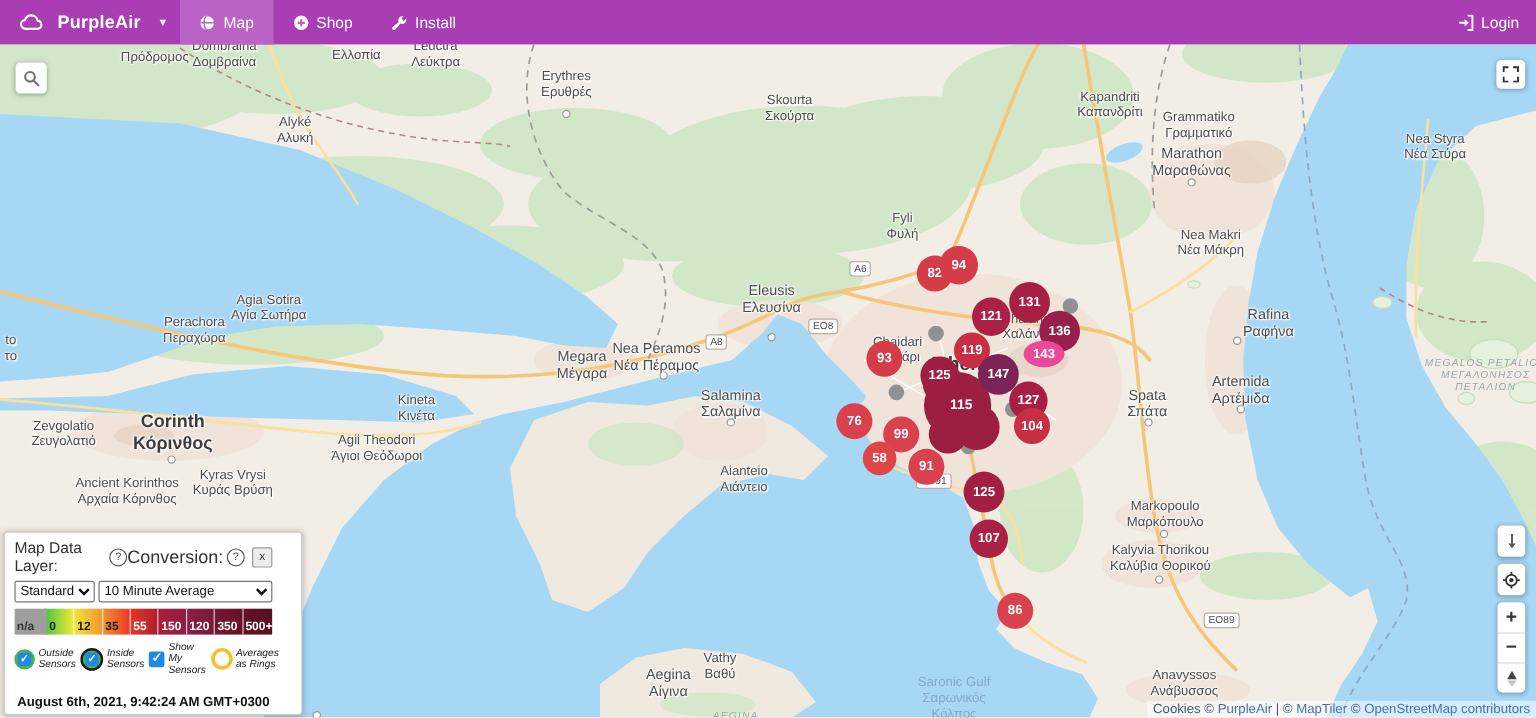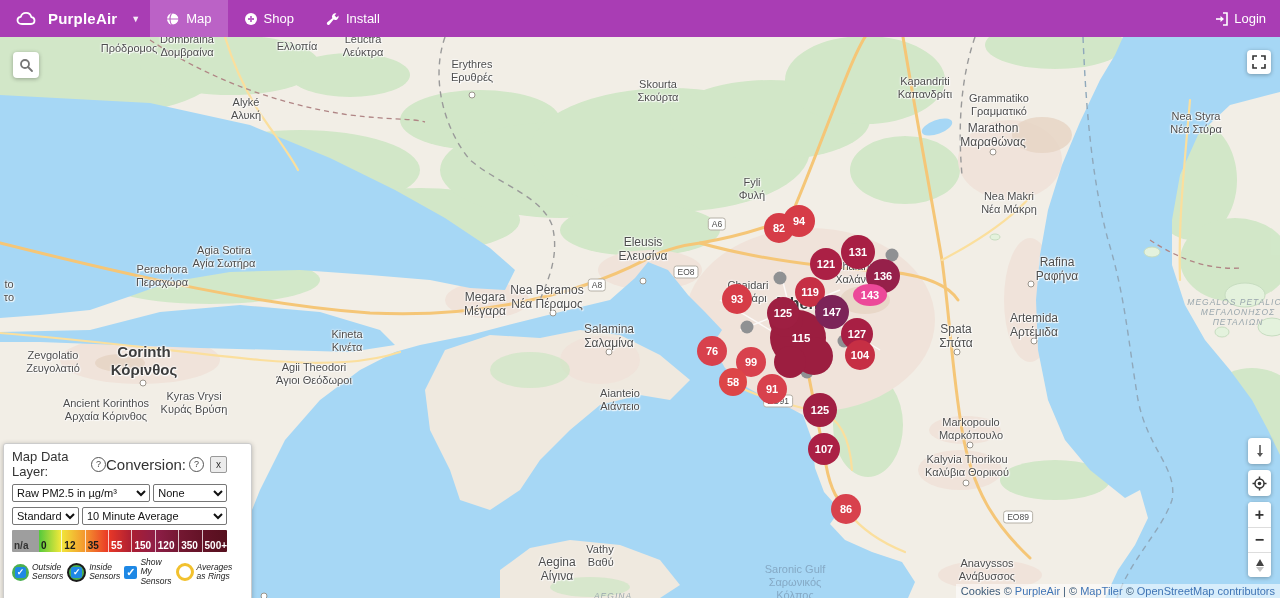--- a/index.html
+++ b/index.html
@@ -328,21 +328,21 @@
         <span>Καλύβια Θορικού</span>
       </div>
       <div class="map-label town" style="left: 987px; top: 557px;">
         <span>Anavyssos</span>
         <span>Ανάβυσσος</span>
       </div>
       <div class="map-label med" style="left: 557px; top: 555px;">
         <span>Aegina</span>
         <span>Αίγινα</span>
       </div>
-      <div class="map-label town" style="left: 600px; top: 543px; text-align: right;">
+      <div class="map-label town" style="left: 600px; top: 543px;">
         <span>Vathy</span>
         <span>Βαθύ</span>
       </div>
       <div class="map-label water" style="left: 795px; top: 563px;">
         <span>Saronic Gulf</span>
         <span>Σαρωνικός</span>
         <span>Κόλπος</span>
       </div>
       <div class="map-label island-caps" style="left: 1238px; top: 297px;">
         <span>MEGALOS PETALIOS</span>
@@ -504,24 +504,20 @@
 
 <div class="panel">
   <div class="panel-header">
     <span class="panel-title">Map Data Layer:</span>
     <span class="help-circle">?</span>
     <span class="conversion-label">Conversion:</span>
     <span class="help-circle">?</span>
     <button class="panel-close">x</button>
   </div>
   <div class="sel-row">
-    <select style="width:150px;"><option>Raw PM2.5 in µg/m³</option></select>
-    <select style="width:80px;"><option>None</option></select>
-  </div>
-  <div class="sel-row">
     <select style="width:70px;"><option>Standard</option></select>
     <select style="width:160px;"><option>10 Minute Average</option></select>
   </div>
   <div class="legend-bar" id="legend-bar">
     <div class="legend-grad"></div>
   <div class="legend-cell na" style="color: rgb(51, 51, 51);">n/a</div>
       <div class="legend-cell" style="color: rgb(26, 26, 26);">0</div>
       <div class="legend-cell tick" style="color: rgb(26, 26, 26);">12</div>
       <div class="legend-cell tick" style="color: rgb(26, 26, 26);">35</div>
       <div class="legend-cell tick" style="color: rgb(255, 255, 255);">55</div>

